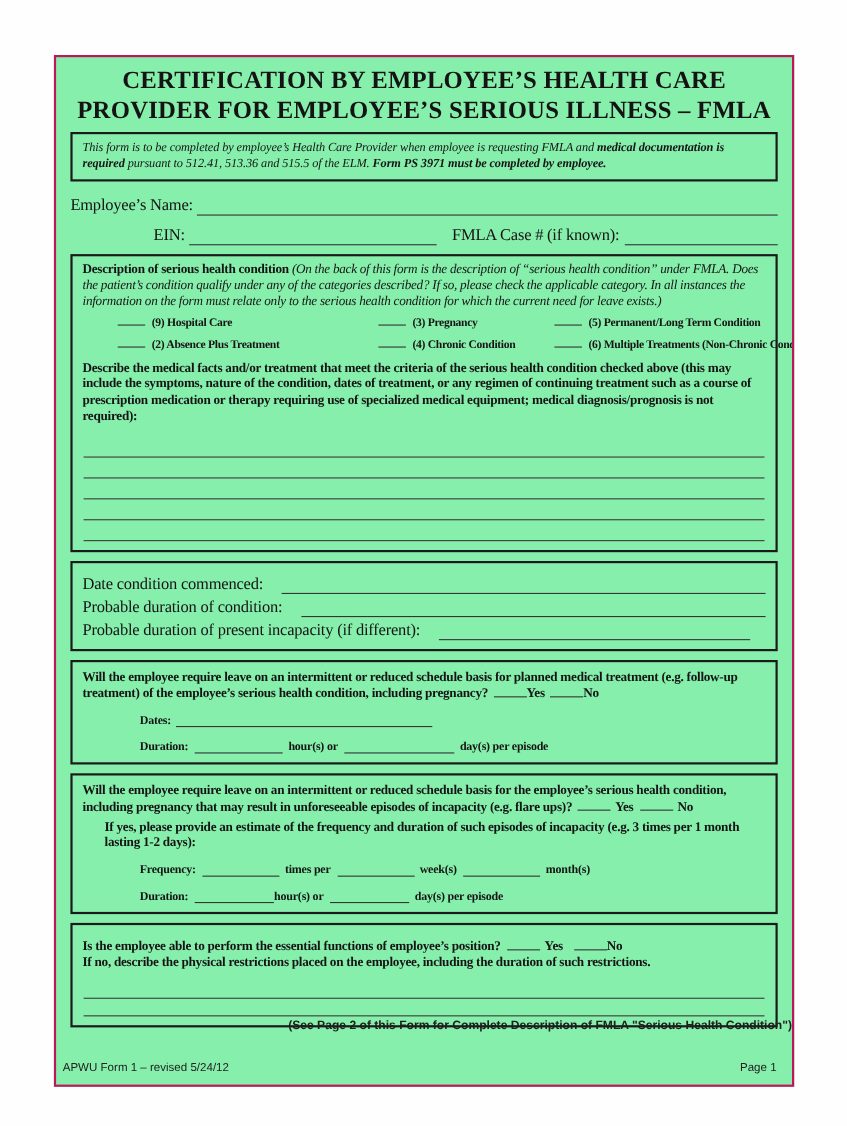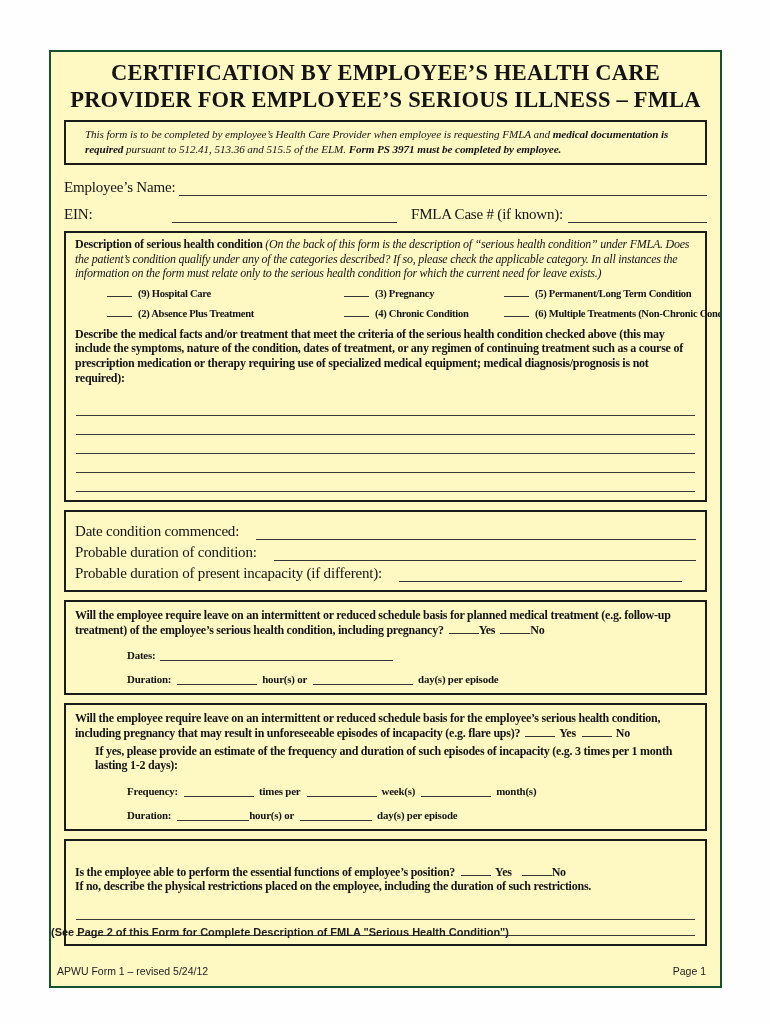--- a/index.html
+++ b/index.html
@@ -6,62 +6,62 @@
   html, body { width: 770px; height: 1024px; }
   body {
     background: #fefefe;
     font-family: "Liberation Serif", serif;
     color: #141414;
     position: relative;
   }
   .page {
     position: absolute; left: 49px; top: 50px;
     width: 673px; height: 938px;
-    border: 2px solid #14532d;
-    background: #fef9c3;
+    border: 2px solid #be185d;
+    background: #86efac;
     padding: 0 13px;
     overflow: hidden;
   }
   .title { text-align: center; font-weight: bold; font-size: 22.5px; line-height: 27px; margin-top: 7px; letter-spacing: 0.2px; }
   .notice {
-    border: 2px solid #1b1b1b; margin-top: 7px; padding: 5px 9px 6px 19px;
+    border: 2px solid #1b1b1b; margin-top: 7px; padding: 5px 9px 6px 9px;
     font-style: italic; font-size: 11.2px; line-height: 15px; letter-spacing: -0.1px;
   }
   .b { font-weight: bold; }
   .sec { border: 2px solid #1b1b1b; margin-top: 8px; padding: 4px 9px 8px 9px; }
   .para { font-size: 12px; line-height: 14.6px; letter-spacing: -0.25px; }
   .lbl { font-size: 15px; font-weight: normal; letter-spacing: -0.2px; white-space: nowrap; }
   .frow { display: flex; align-items: flex-end; }
   .fill { border-bottom: 1.4px solid #343434; height: 12px; display: inline-block; }
   .grow { flex: 1 1 auto; }
   .ifill { width: 30px; border-bottom: 1.4px solid #343434; height: 9px; display: inline-block; }
   .emp { margin-top: 11px; }
   .emp .frow { height: 20px; }
   .emp .r2 { margin-top: 7px; }
-  .ein-lbl { width: 104px; display: inline-block; }
+  .ein-lbl { width: 104px; text-align: right; display: inline-block; }
   .cat-grid {
     display: grid; grid-template-columns: 237px 160px 1fr;
     margin: 7px 0 0 32px; row-gap: 9px;
     font-size: 10.6px; font-weight: bold; letter-spacing: -0.3px; white-space: nowrap;
   }
   .cat-cell .ifill { width: 25px; margin-right: 6px; height: 8px; }
   .describe { margin-top: 8px; }
   .wline { border-bottom: 1.4px solid #3a3a3a; height: 19px; margin: 0 1px; }
   .wline.first { margin-top: 12px; }
   .dur .frow { height: 21px; gap: 12px; }
   .ind1 { margin-left: 20px; }
   .ind2 { margin-left: 52px; }
   .fieldrow { margin-top: 6px; height: 18px; font-size: 10.9px; font-weight: bold; letter-spacing: -0.2px; }
   .gap6 { margin-left: 6px; } .gap5 { margin-left: 5px; }
   .provider { margin-top: 24px; }
   .provider .frow { height: 20px; font-size: 11.2px; }
   .provider .r1 { height: 23px; }
   .sans-note {
     position: absolute; left: 0; right: 0; bottom: 48px;
-    text-align: left; font-family: "Liberation Sans", sans-serif;
+    text-align: right; font-family: "Liberation Sans", sans-serif;
     font-size: 11px; font-weight: bold; color: #1e1e1e;
   }
   .page-footer {
     position: absolute; left: 6px; right: 14px; bottom: 9px;
     display: flex; justify-content: space-between;
     font-family: "Liberation Sans", sans-serif; font-size: 10.5px; color: #222;
   }
 </style>
 </head>
 <body>
@@ -151,21 +151,21 @@
     </div>
     <div class="frow fieldrow ind2">
       <span>Duration:</span>
       <span class="fill gap6" style="width:72px"></span>
       <span>hour(s) or</span>
       <span class="fill gap6" style="width:72px"></span>
       <span class="gap5">day(s) per episode</span>
     </div>
   </div>
 
-  <div class="sec" style="padding-top:24px">
+  <div class="sec" style="padding-top:12px">
     <div class="para b"><span>Is the employee able to perform the essential functions of employee’s position?</span><span class="ifill gap6" style="margin-right:4px"></span><span>Yes</span><span class="ifill" style="margin-left:10px"></span><span>No</span></div>
     <div class="para b">If no, describe the physical restrictions placed on the employee, including the duration of such restrictions.</div>
     <div class="wline first" style="margin-top:10px;height:16px"></div>
     <div class="wline" style="height:16px"></div>
   </div>
 
   <div class="provider">
     <div class="frow r1">
       
       

